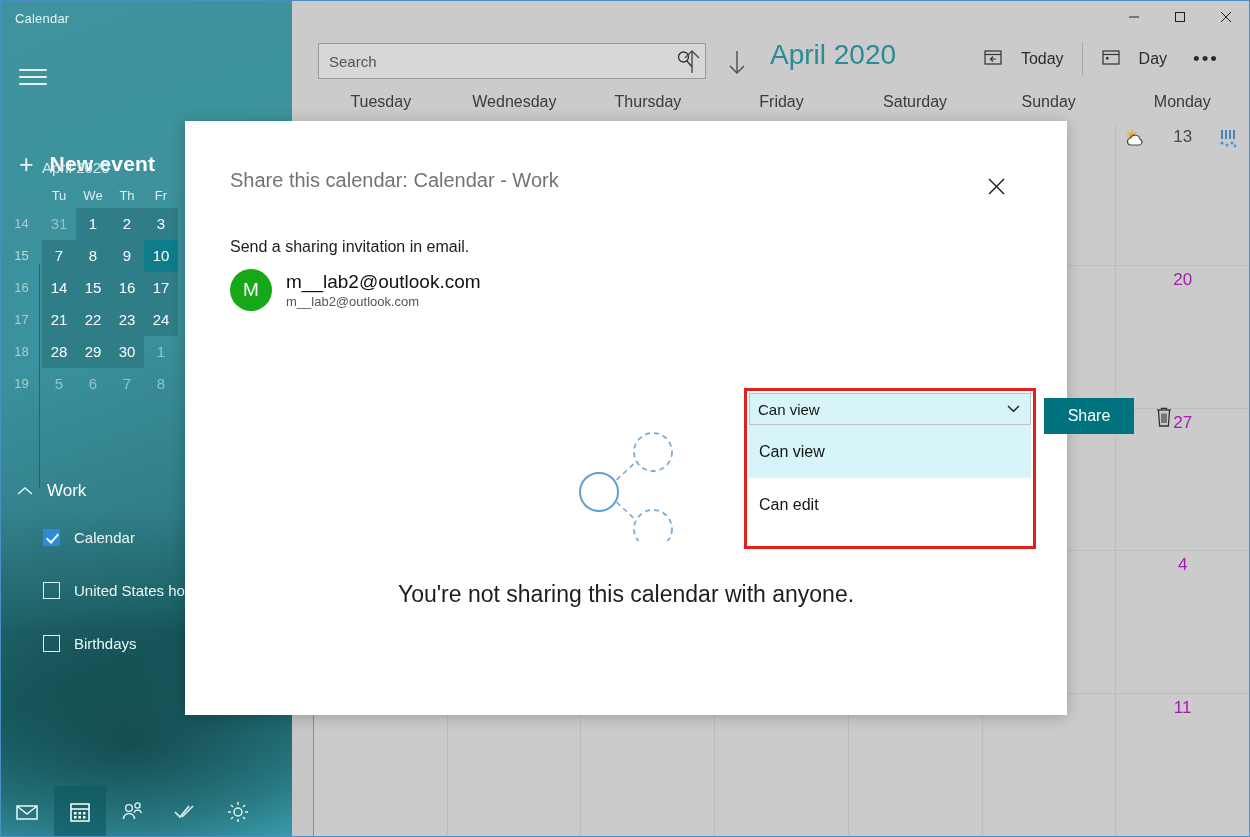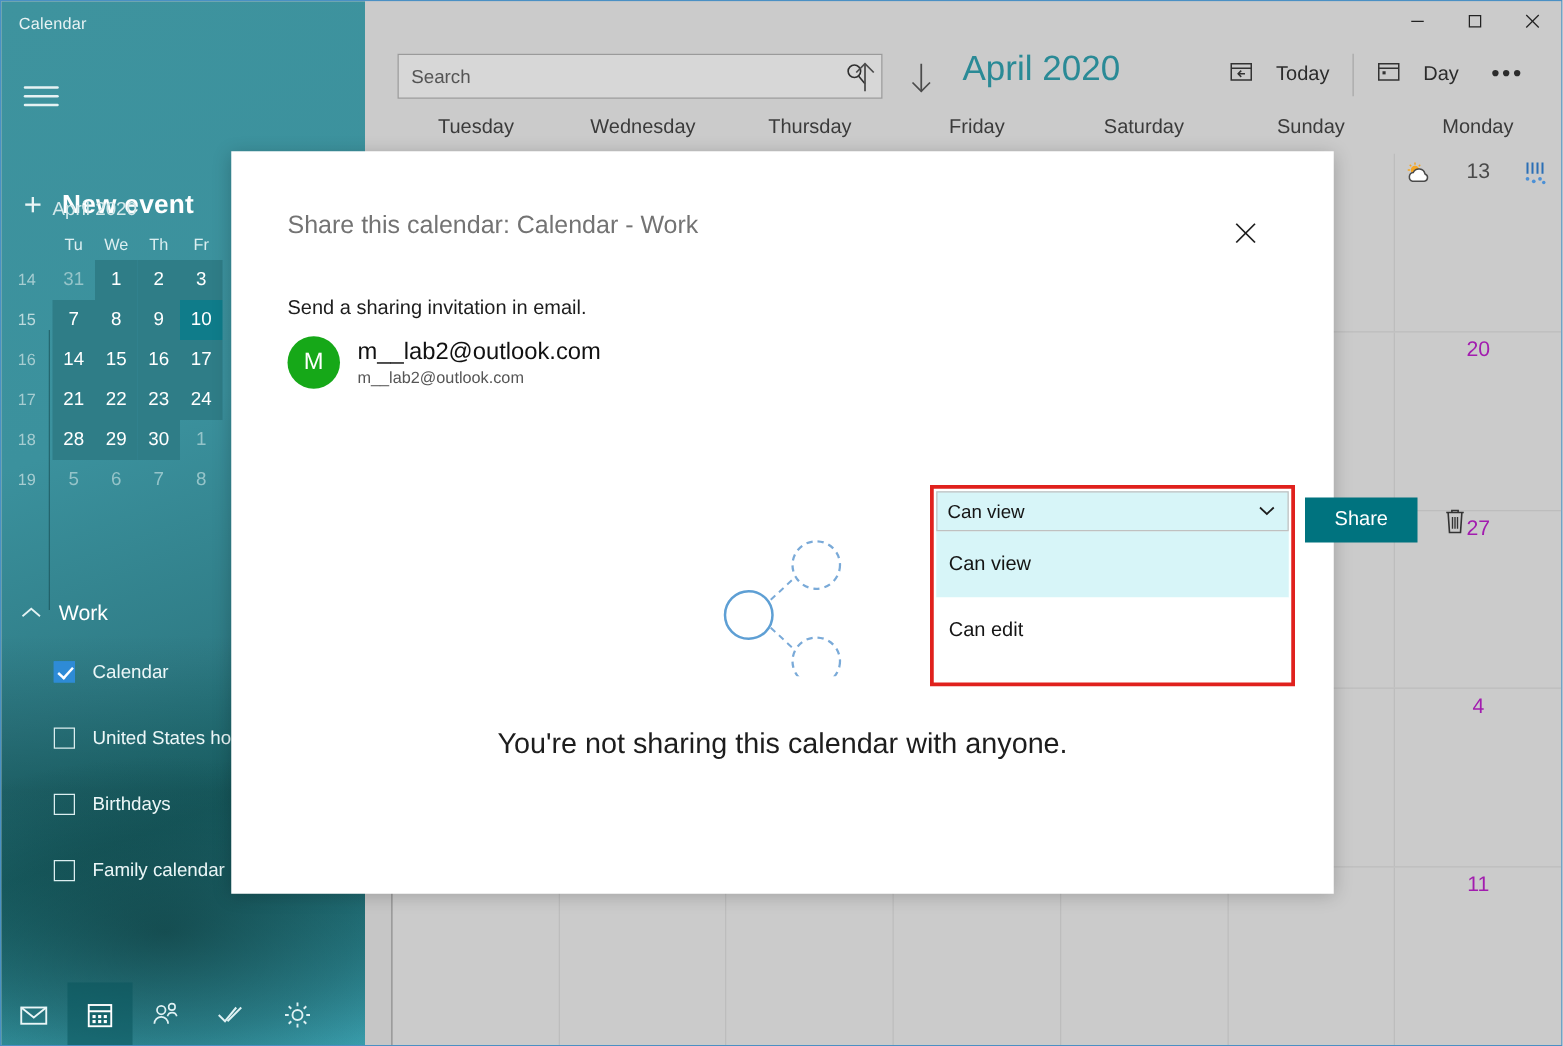--- a/index.html
+++ b/index.html
@@ -274,24 +274,20 @@
             <span class="lbl">Calendar</span>
           </div>
           <div class="cl-item">
             <span class="cb"></span>
             <span class="lbl">United States hol</span>
           </div>
           <div class="cl-item">
             <span class="cb"></span>
             <span class="lbl">Birthdays</span>
           </div>
-          <div class="cl-item">
-            <span class="cb"></span>
-            <span class="lbl">Family calendar</span>
-          </div>
         </div>
     </div>
 
     <div id="navbar">
       <div class="nav-btn">
         <svg width="26" height="26" viewBox="0 0 26 26">
             <rect x="3" y="7" width="20" height="13" stroke="#eaf6f7" stroke-width="1.5" fill="none"></rect>
             <path d="M3 7 L13 15 L23 7" stroke="#eaf6f7" stroke-width="1.5" fill="none"></path>
           </svg>
       </div>

